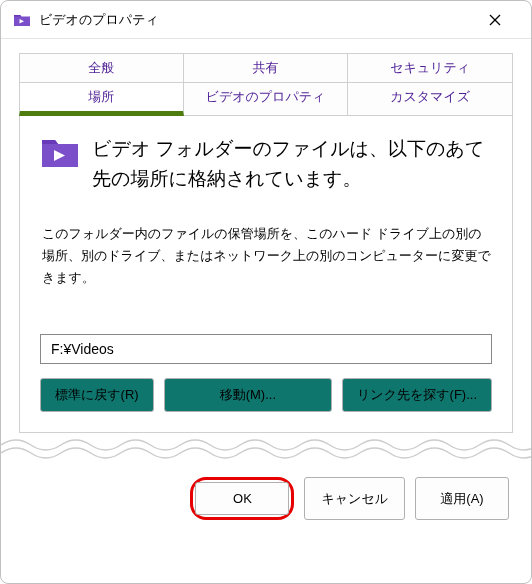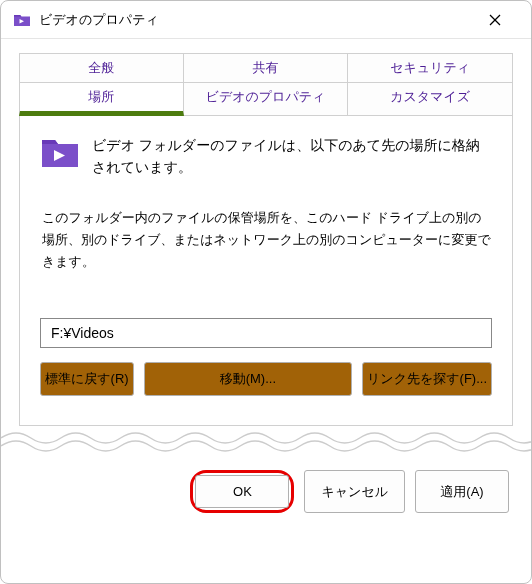--- a/index.html
+++ b/index.html
@@ -110,21 +110,21 @@
       align-items: flex-start;
       gap: 12px;
       margin-bottom: 28px;
     }
     .folder-icon {
       width: 40px;
       height: 36px;
       flex-shrink: 0;
     }
     .desc-text {
-      font-size: 14px;
+      font-size: 19px;
       line-height: 1.6;
       color: #000;
     }
     .instruction-text {
       font-size: 13px;
       line-height: 1.7;
       color: #000;
       margin-bottom: 45px;
       padding-left: 2px;
     }
@@ -135,24 +135,24 @@
       border: 1px solid #888;
       outline: none;
       font-family: inherit;
       margin-bottom: 14px;
     }
     .button-row {
       display: flex;
       gap: 10px;
     }
     .btn {
-      padding: 7px 4px;
+      padding: 7px 14px;
       font-size: 13px;
       border: 1px solid #b0b0b0;
-      background: #a16207;
+      background: #0f766e;
       cursor: pointer;
       font-family: inherit;
       border-radius: 3px;
       white-space: nowrap;
     }
     .btn.move {
       flex: 1;
     }
     .tear {
       position: relative;

